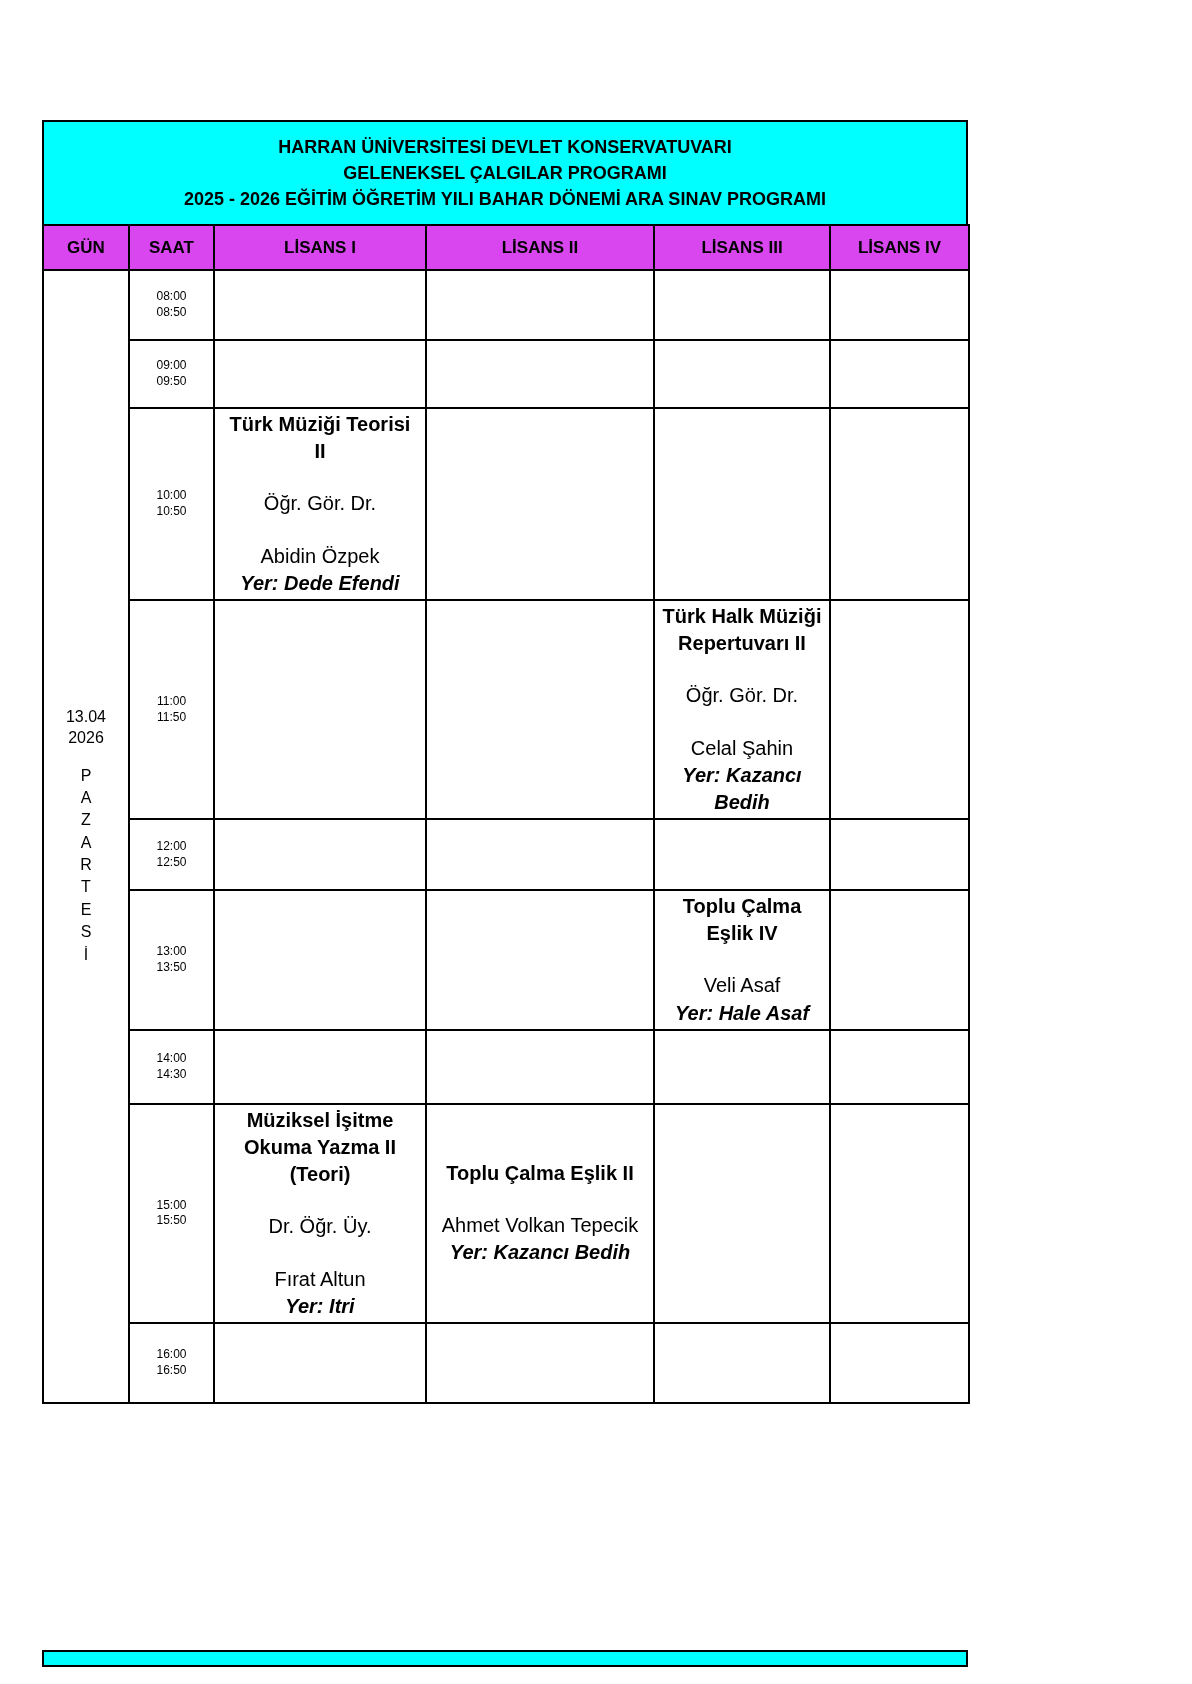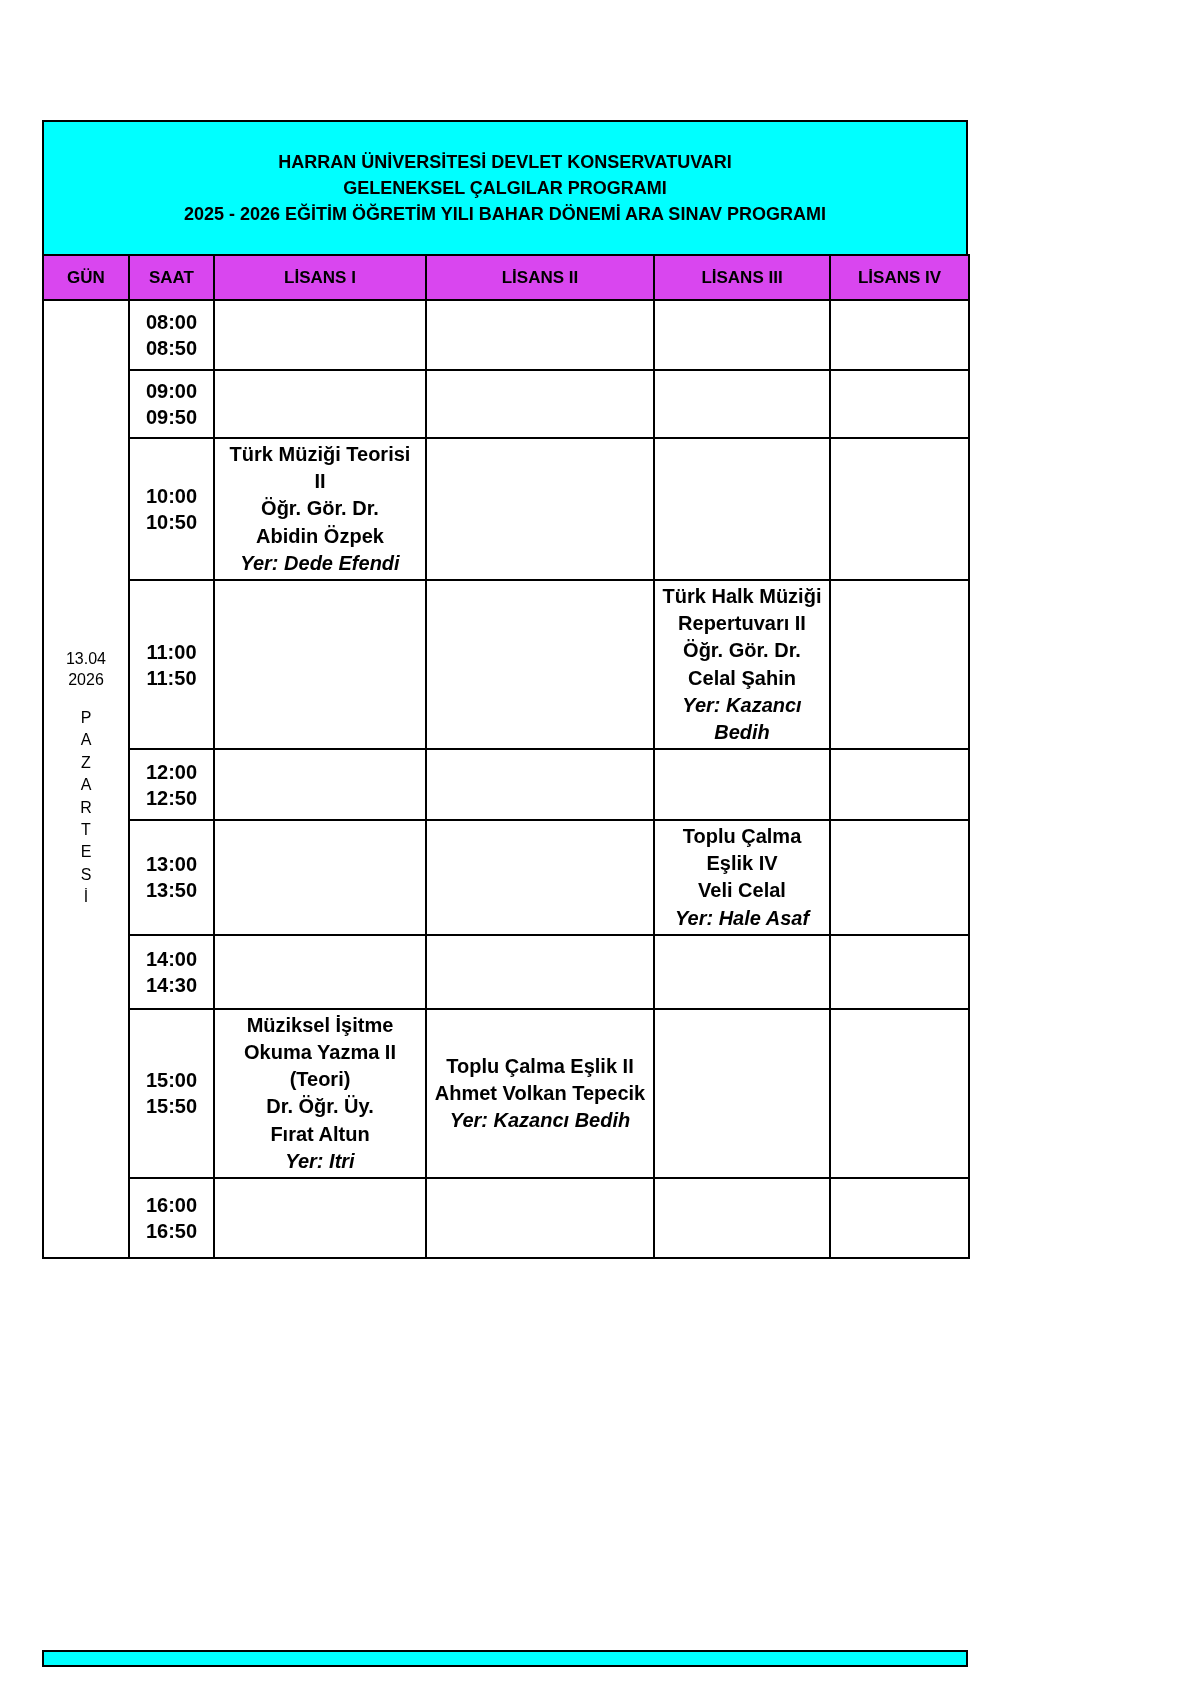--- a/index.html
+++ b/index.html
@@ -1,33 +1,33 @@
 <!DOCTYPE html>
 <html><head>
 <meta charset="utf-8">
 <style>
   html,body{margin:0;padding:0;}
   body{background:#ffffff;font-family:"Liberation Sans",sans-serif;color:#000;}
   .page{position:relative;width:1192px;height:1684px;background:#ffffff;overflow:hidden;}
   .doc{position:absolute;left:42px;top:120px;width:926px;}
   .title-band{
-    box-sizing:border-box;width:926px;height:136px;background:#00ffff;
+    box-sizing:border-box;width:926px;height:106px;background:#00ffff;
     border:2px solid #000;display:flex;flex-direction:column;justify-content:center;
     align-items:center;text-align:center;font-weight:bold;font-size:18px;line-height:1.45;
   }
   table.sched{border-collapse:collapse;table-layout:fixed;width:926px;margin-top:-2px;}
   table.sched th,table.sched td{
     border:2px solid #000;box-sizing:border-box;text-align:center;vertical-align:middle;
     padding:2px 4px;overflow:hidden;
   }
   table.sched th{height:45px;font-size:17px;font-weight:bold;background:#d946ef;}
-  td.time{font-weight:bold;font-size:20px;line-height:1.3;}
+  td.time{font-weight:normal;font-size:12px;line-height:1.3;}
   td.cell{font-size:20px;line-height:1.36;}
   td.cell .b{font-weight:bold;}
-  td.cell .n{font-weight:bold;}
+  td.cell .n{font-weight:normal;margin-top:25px;}
   td.cell .pl{font-weight:bold;font-style:italic;}
   td.gun{font-weight:normal;font-size:16px;line-height:1.3;}
   td.gun .date{margin-bottom:16px;}
   td.gun .letters div{line-height:1.4;}
   .next-band{
     position:absolute;left:42px;top:1650px;width:926px;height:17px;background:#00ffff;
     border:2px solid #000;box-sizing:border-box;
   }
 </style>
 </head>
@@ -145,21 +145,21 @@
           <tr style="height: 107px;">
             <td class="time">
               <div>13:00</div>
               <div>13:50</div>
             </td>
             <td class="cell"></td>
             <td class="cell"></td>
             <td class="cell">
               <div class="b">Toplu Çalma</div>
               <div class="b">Eşlik IV</div>
-              <div class="n">Veli Celal</div>
+              <div class="n">Veli Asaf</div>
               <div class="pl">Yer: Hale Asaf</div>
             </td>
             <td class="cell"></td>
           </tr>
           <tr style="height: 74px;">
             <td class="time">
               <div>14:00</div>
               <div>14:30</div>
             </td>
             <td class="cell"></td>

